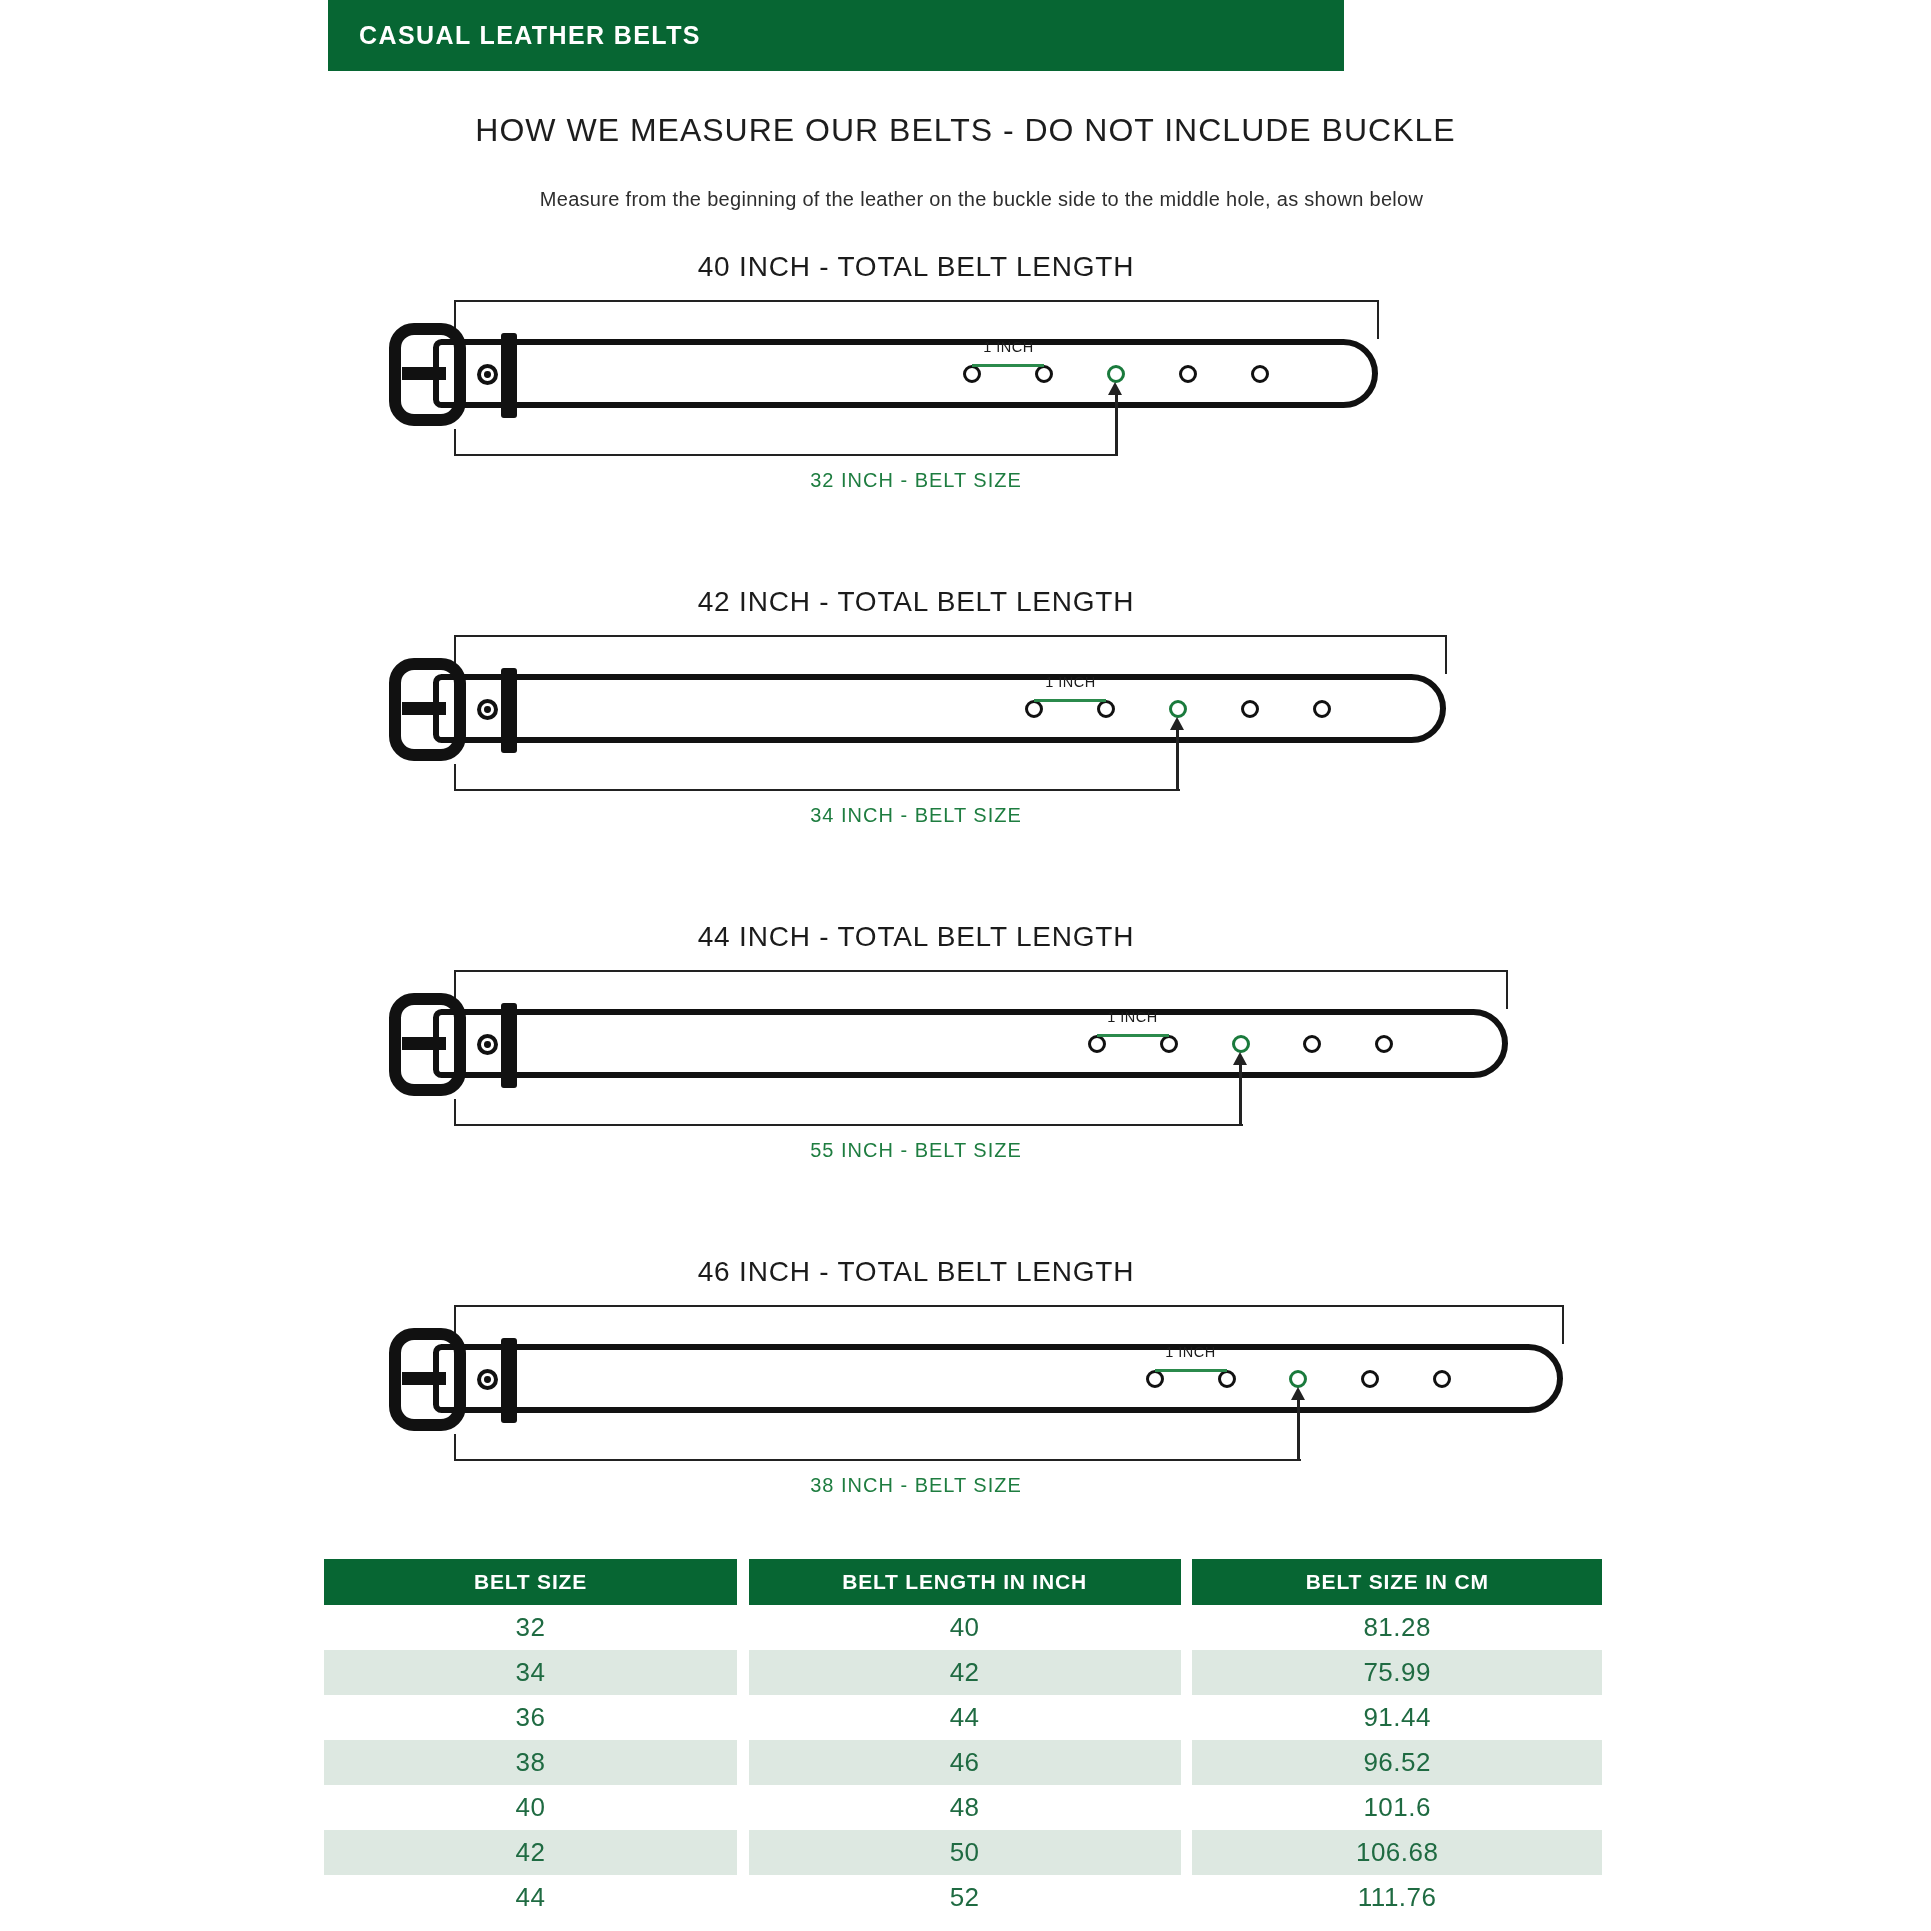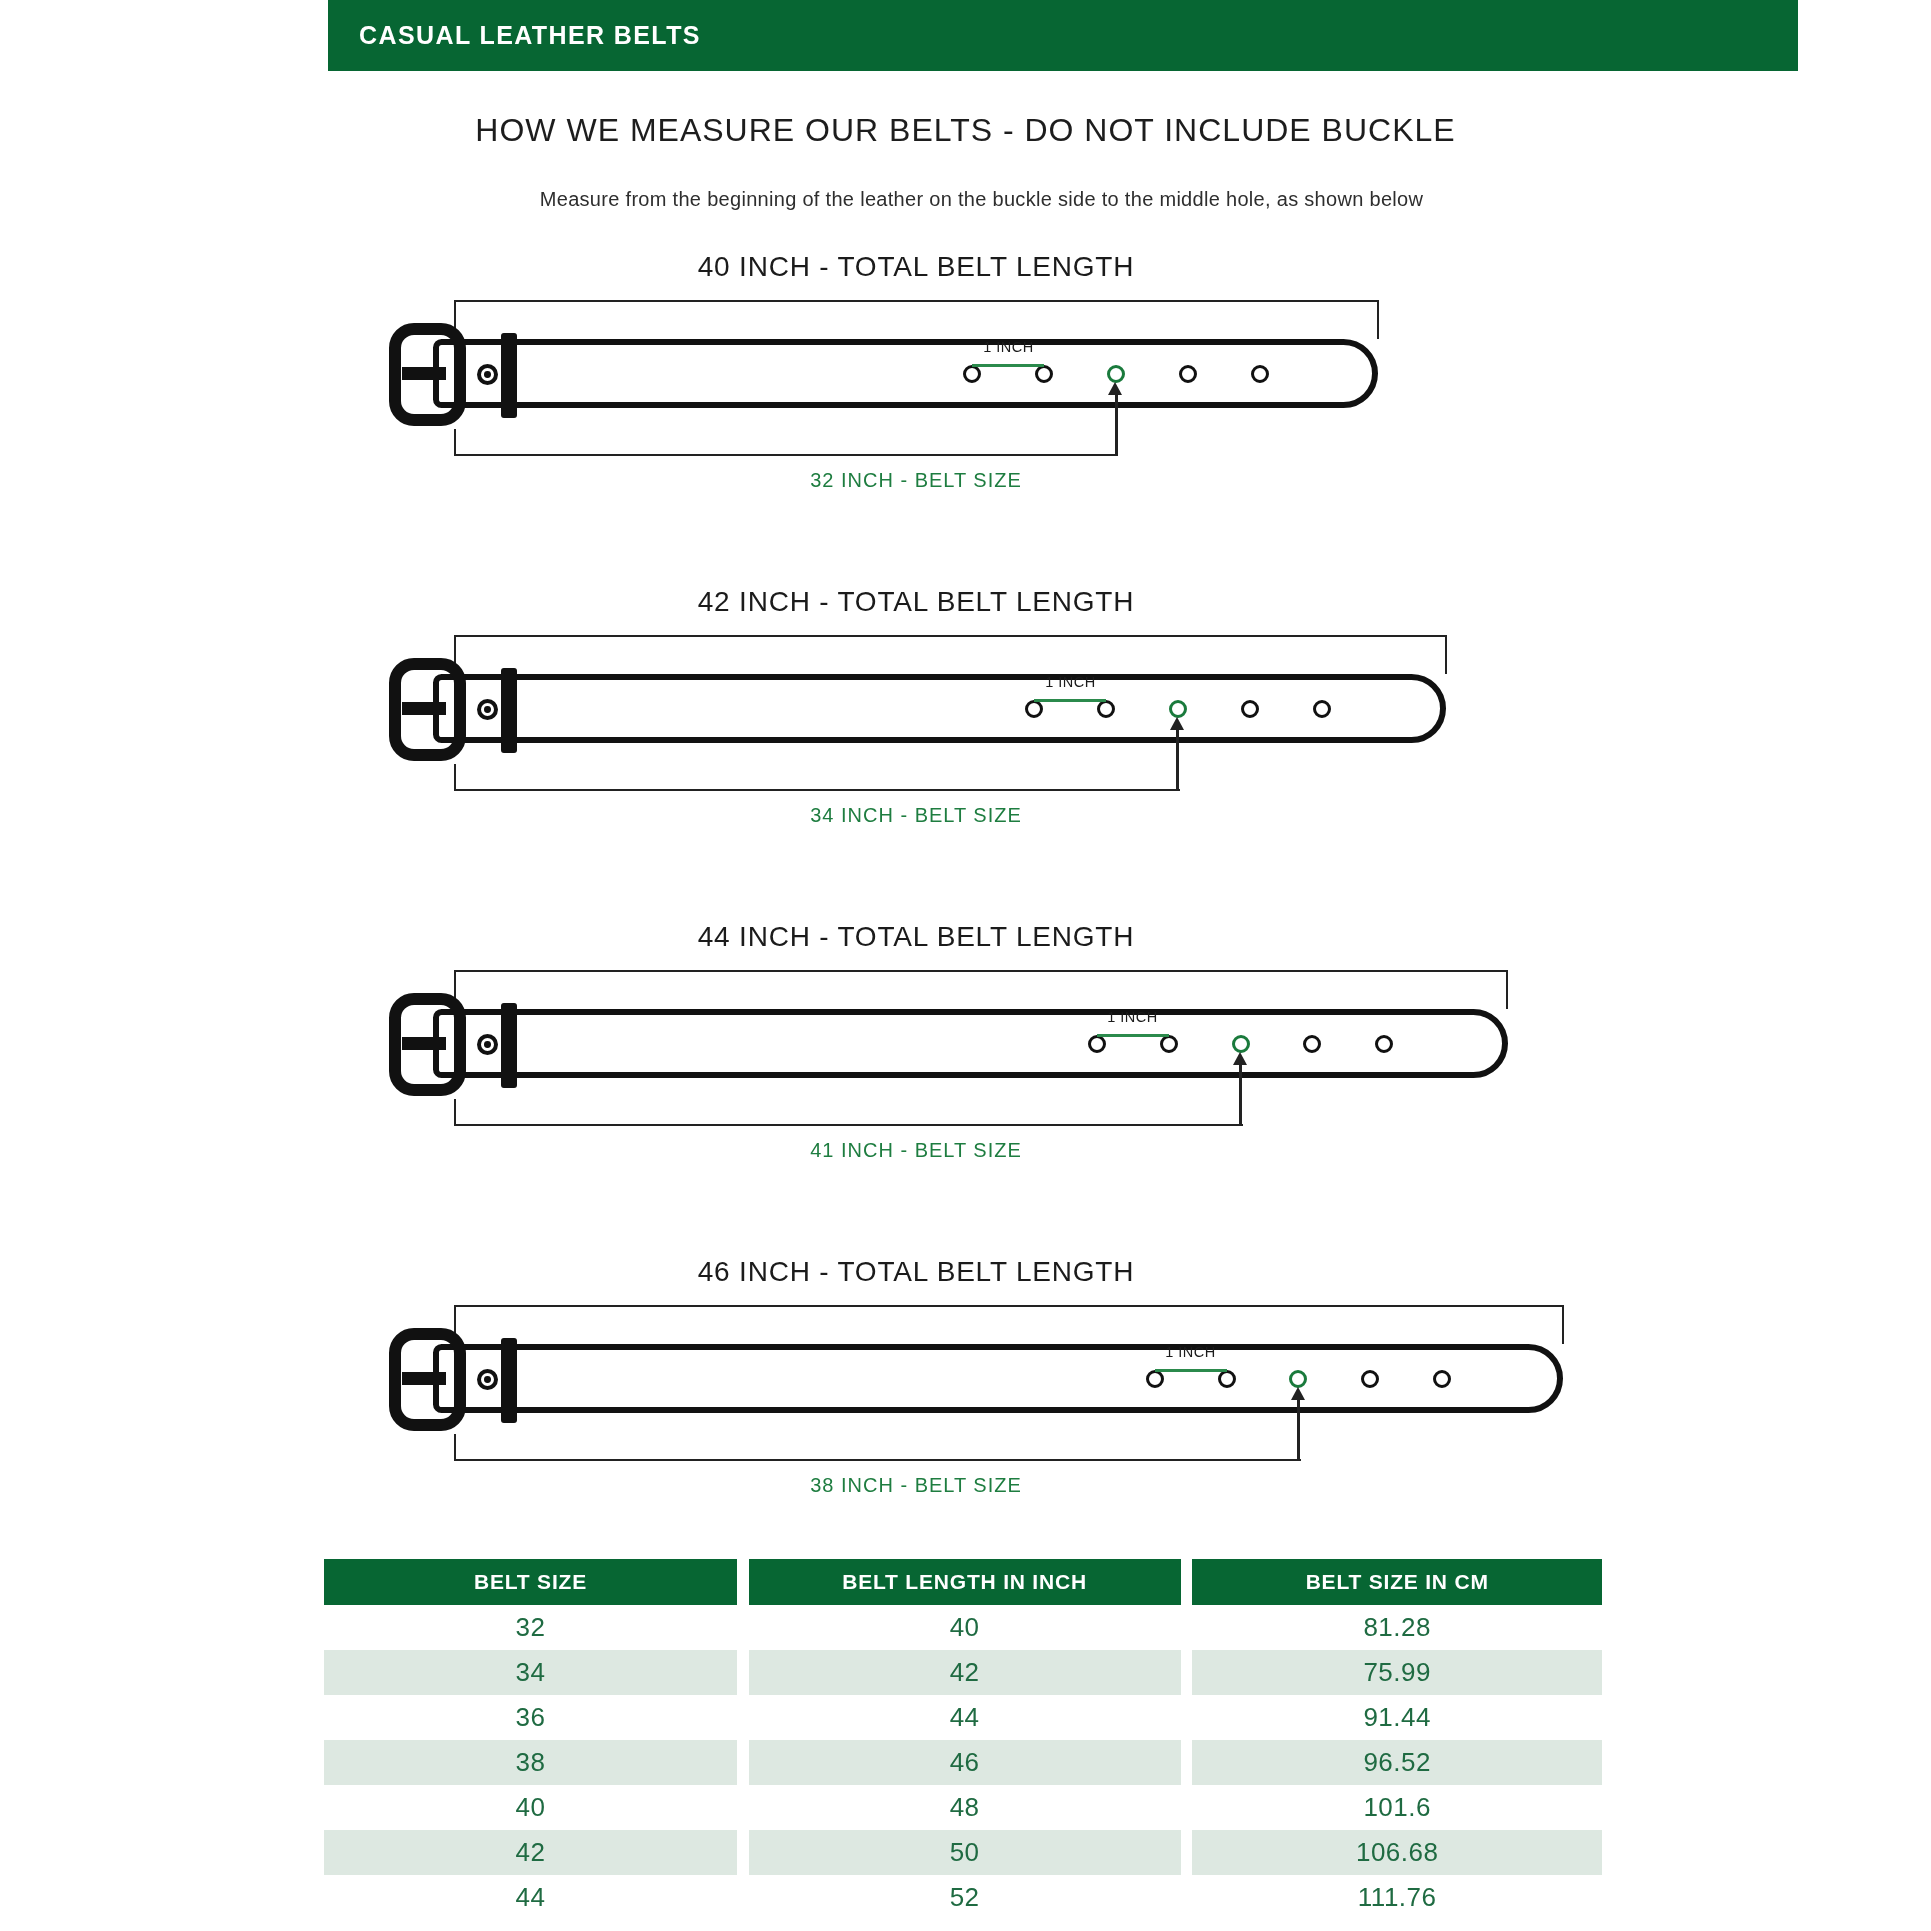--- a/index.html
+++ b/index.html
@@ -2,21 +2,21 @@
 <html><head>
 <meta charset="utf-8">
 <style>
   html,body{margin:0;padding:0;background:#ffffff;}
   .page{
     position:relative;width:1931px;height:1931px;background:#fff;overflow:hidden;
     font-family:"Liberation Sans","DejaVu Sans",sans-serif;color:#1b1b1b;
   }
   
   .topbar{
-    position:absolute;left:328px;top:0;width:1470px;height:71px;
+    position:absolute;left:328px;top:0;width:1016px;height:71px;
     background:var(--brand-green,#076633);display:flex;align-items:center;
   }
   .topbar h1{
     margin:0;padding-left:31px;font-size:25px;font-weight:bold;color:#ffffff;
     letter-spacing:1.4px;
   }
   
   .intro-title{
     position:absolute;left:0;top:112px;width:1931px;text-align:center;
     font-size:32px;font-weight:400;letter-spacing:1px;color:#1d1d1d;margin:0;
@@ -160,21 +160,21 @@
         <div class="hole" style="left: 1088px;"></div>
         <div class="hole" style="left: 1160px;"></div>
         <div class="hole green" style="left: 1232px;"></div>
         <div class="hole" style="left: 1303px;"></div>
         <div class="hole" style="left: 1375px;"></div>
         <div class="inch-line" style="left: 1097px; width: 72px;"></div>
         <div class="inch-text" style="left: 1058px;">1 INCH</div>
         <div class="arrow-head" style="left: 1233px;"></div>
         <div class="arrow-line" style="left: 1239px;"></div>
         <div class="bracket-bottom" style="width: 787px;"></div>
-        <div class="size-label">41 INCH - BELT SIZE</div>
+        <div class="size-label">55 INCH - BELT SIZE</div>
       </div>
       <div class="belt-diagram" style="top: 1246px;">
         <div class="belt-title">46 INCH - TOTAL BELT LENGTH</div>
         <div class="bracket-top" style="left: 454px; width: 1106px;"></div>
         <div class="strap" style="width: 1130px;"></div>
         <div class="buckle-bar"></div>
         <div class="buckle"></div>
         <div class="keeper"></div>
         <div class="rivet">
           <div class="rivet-dot"></div>

